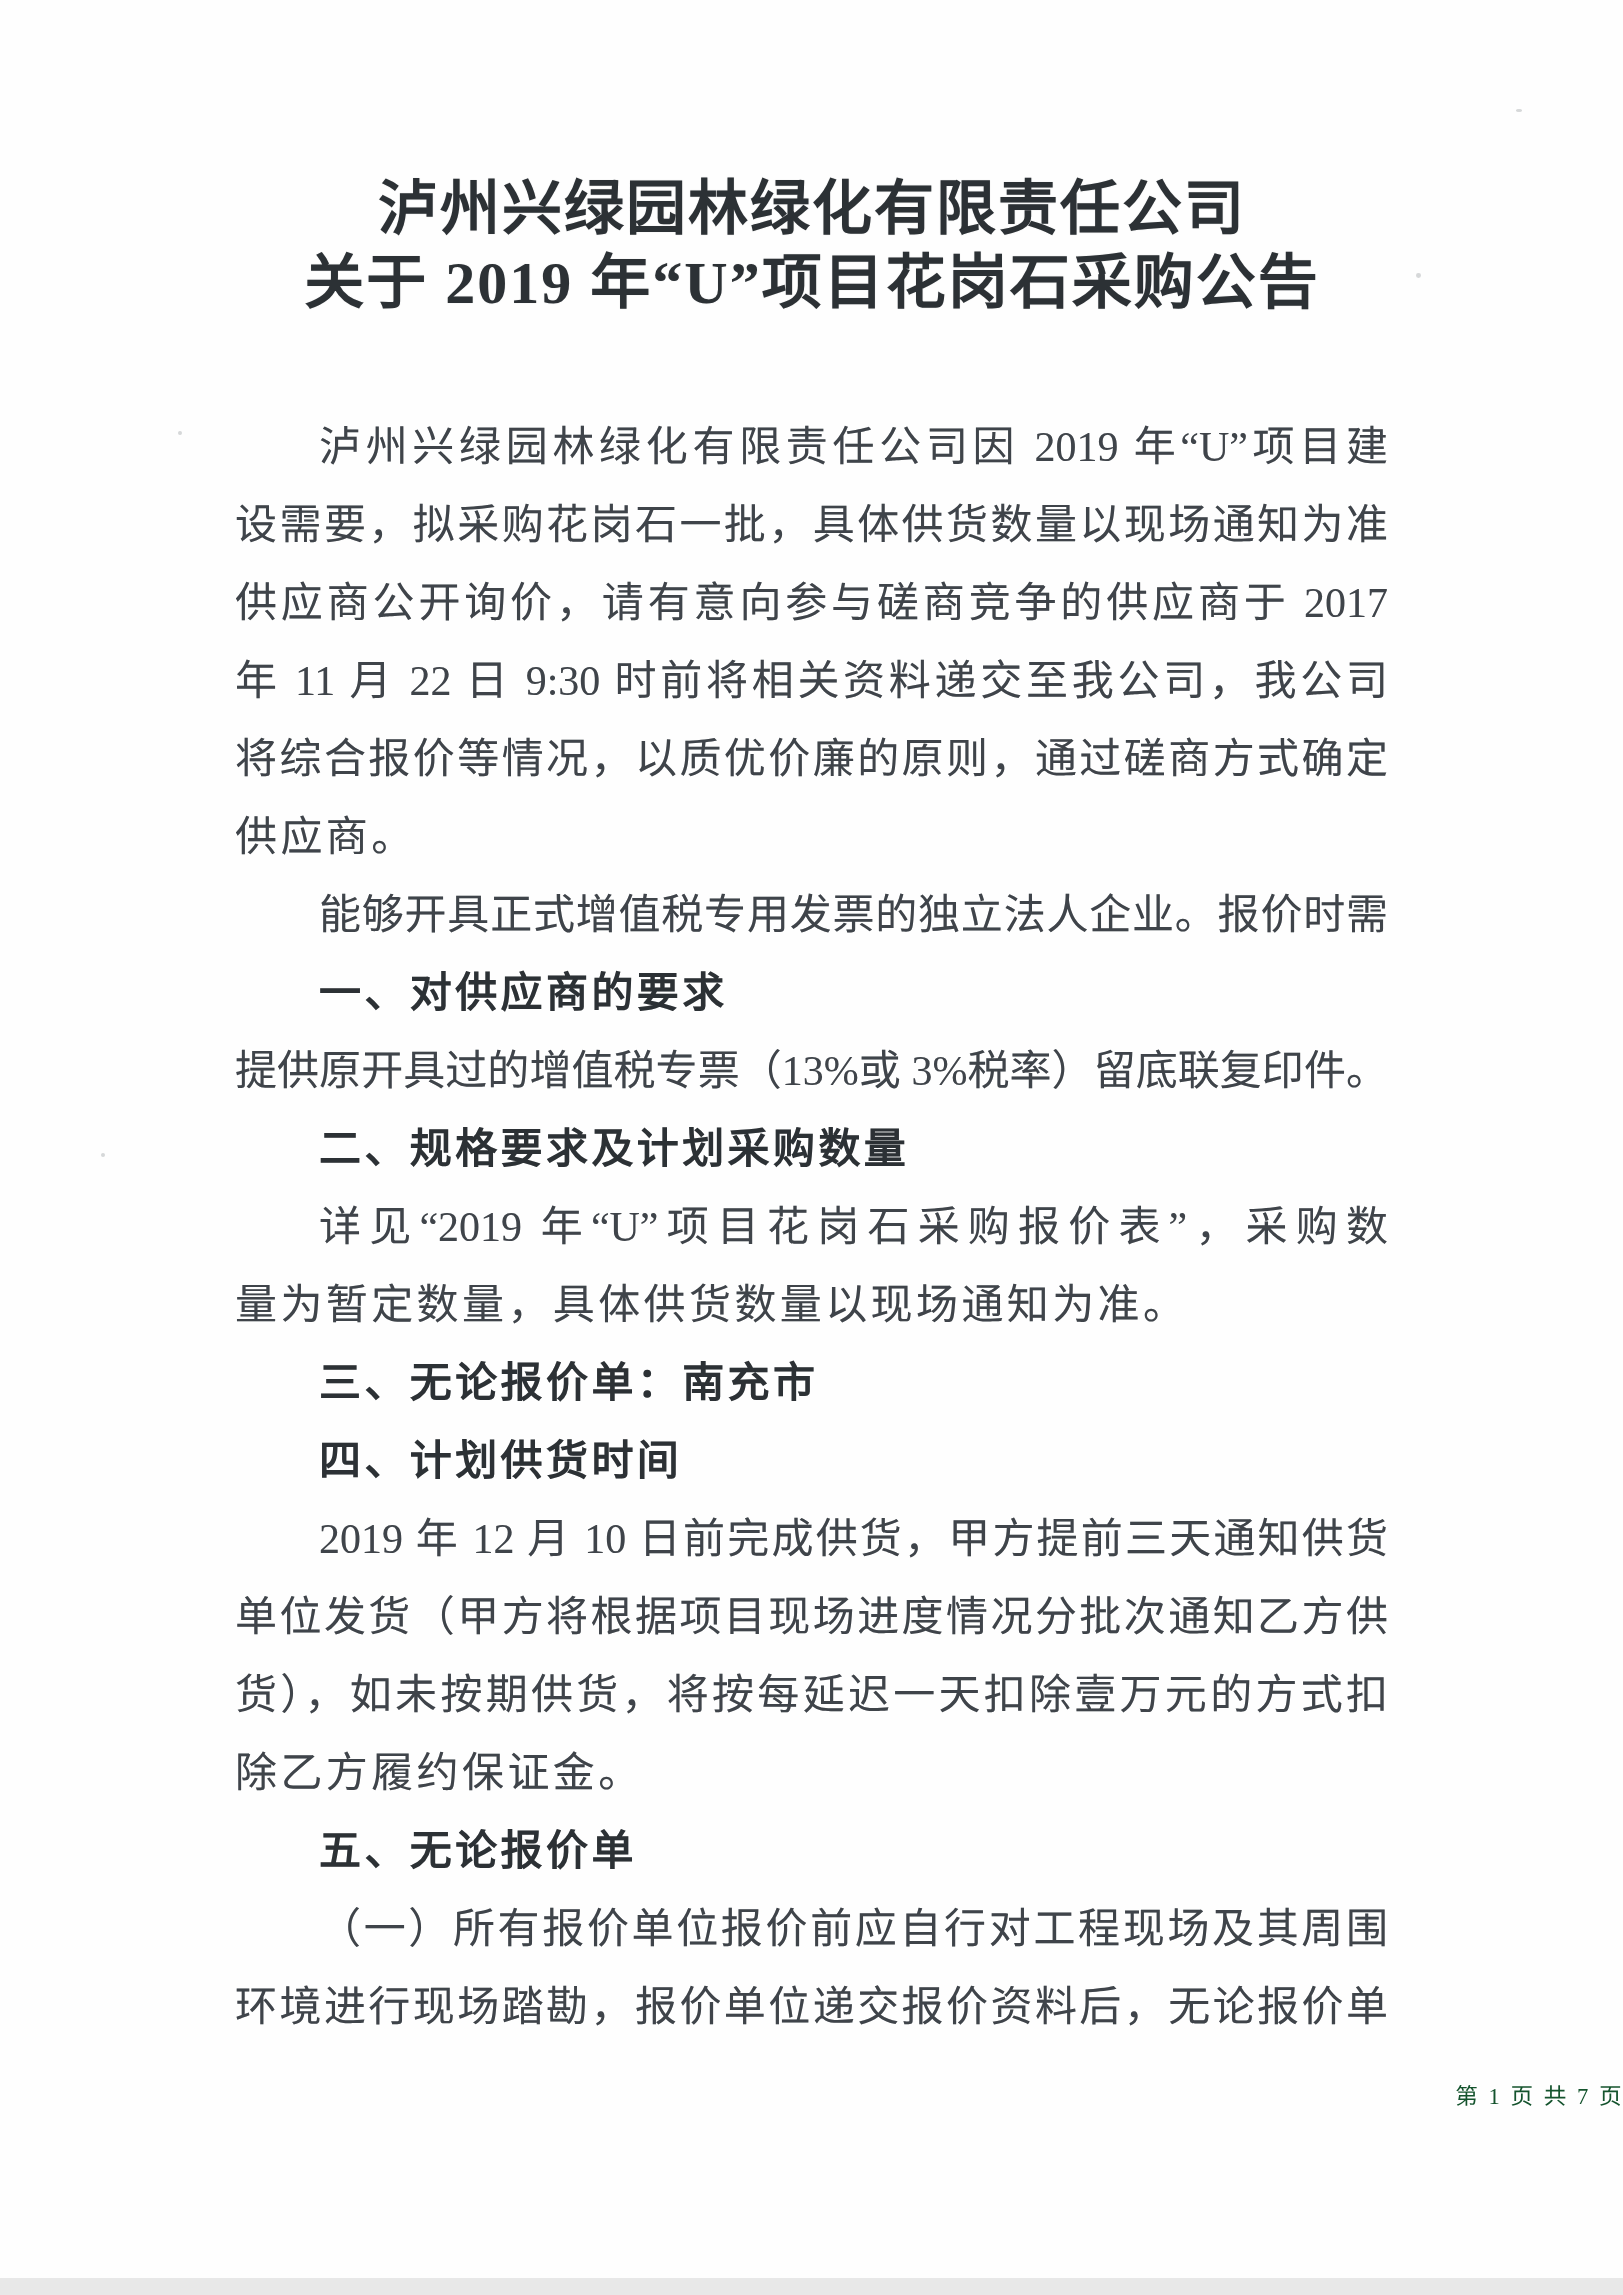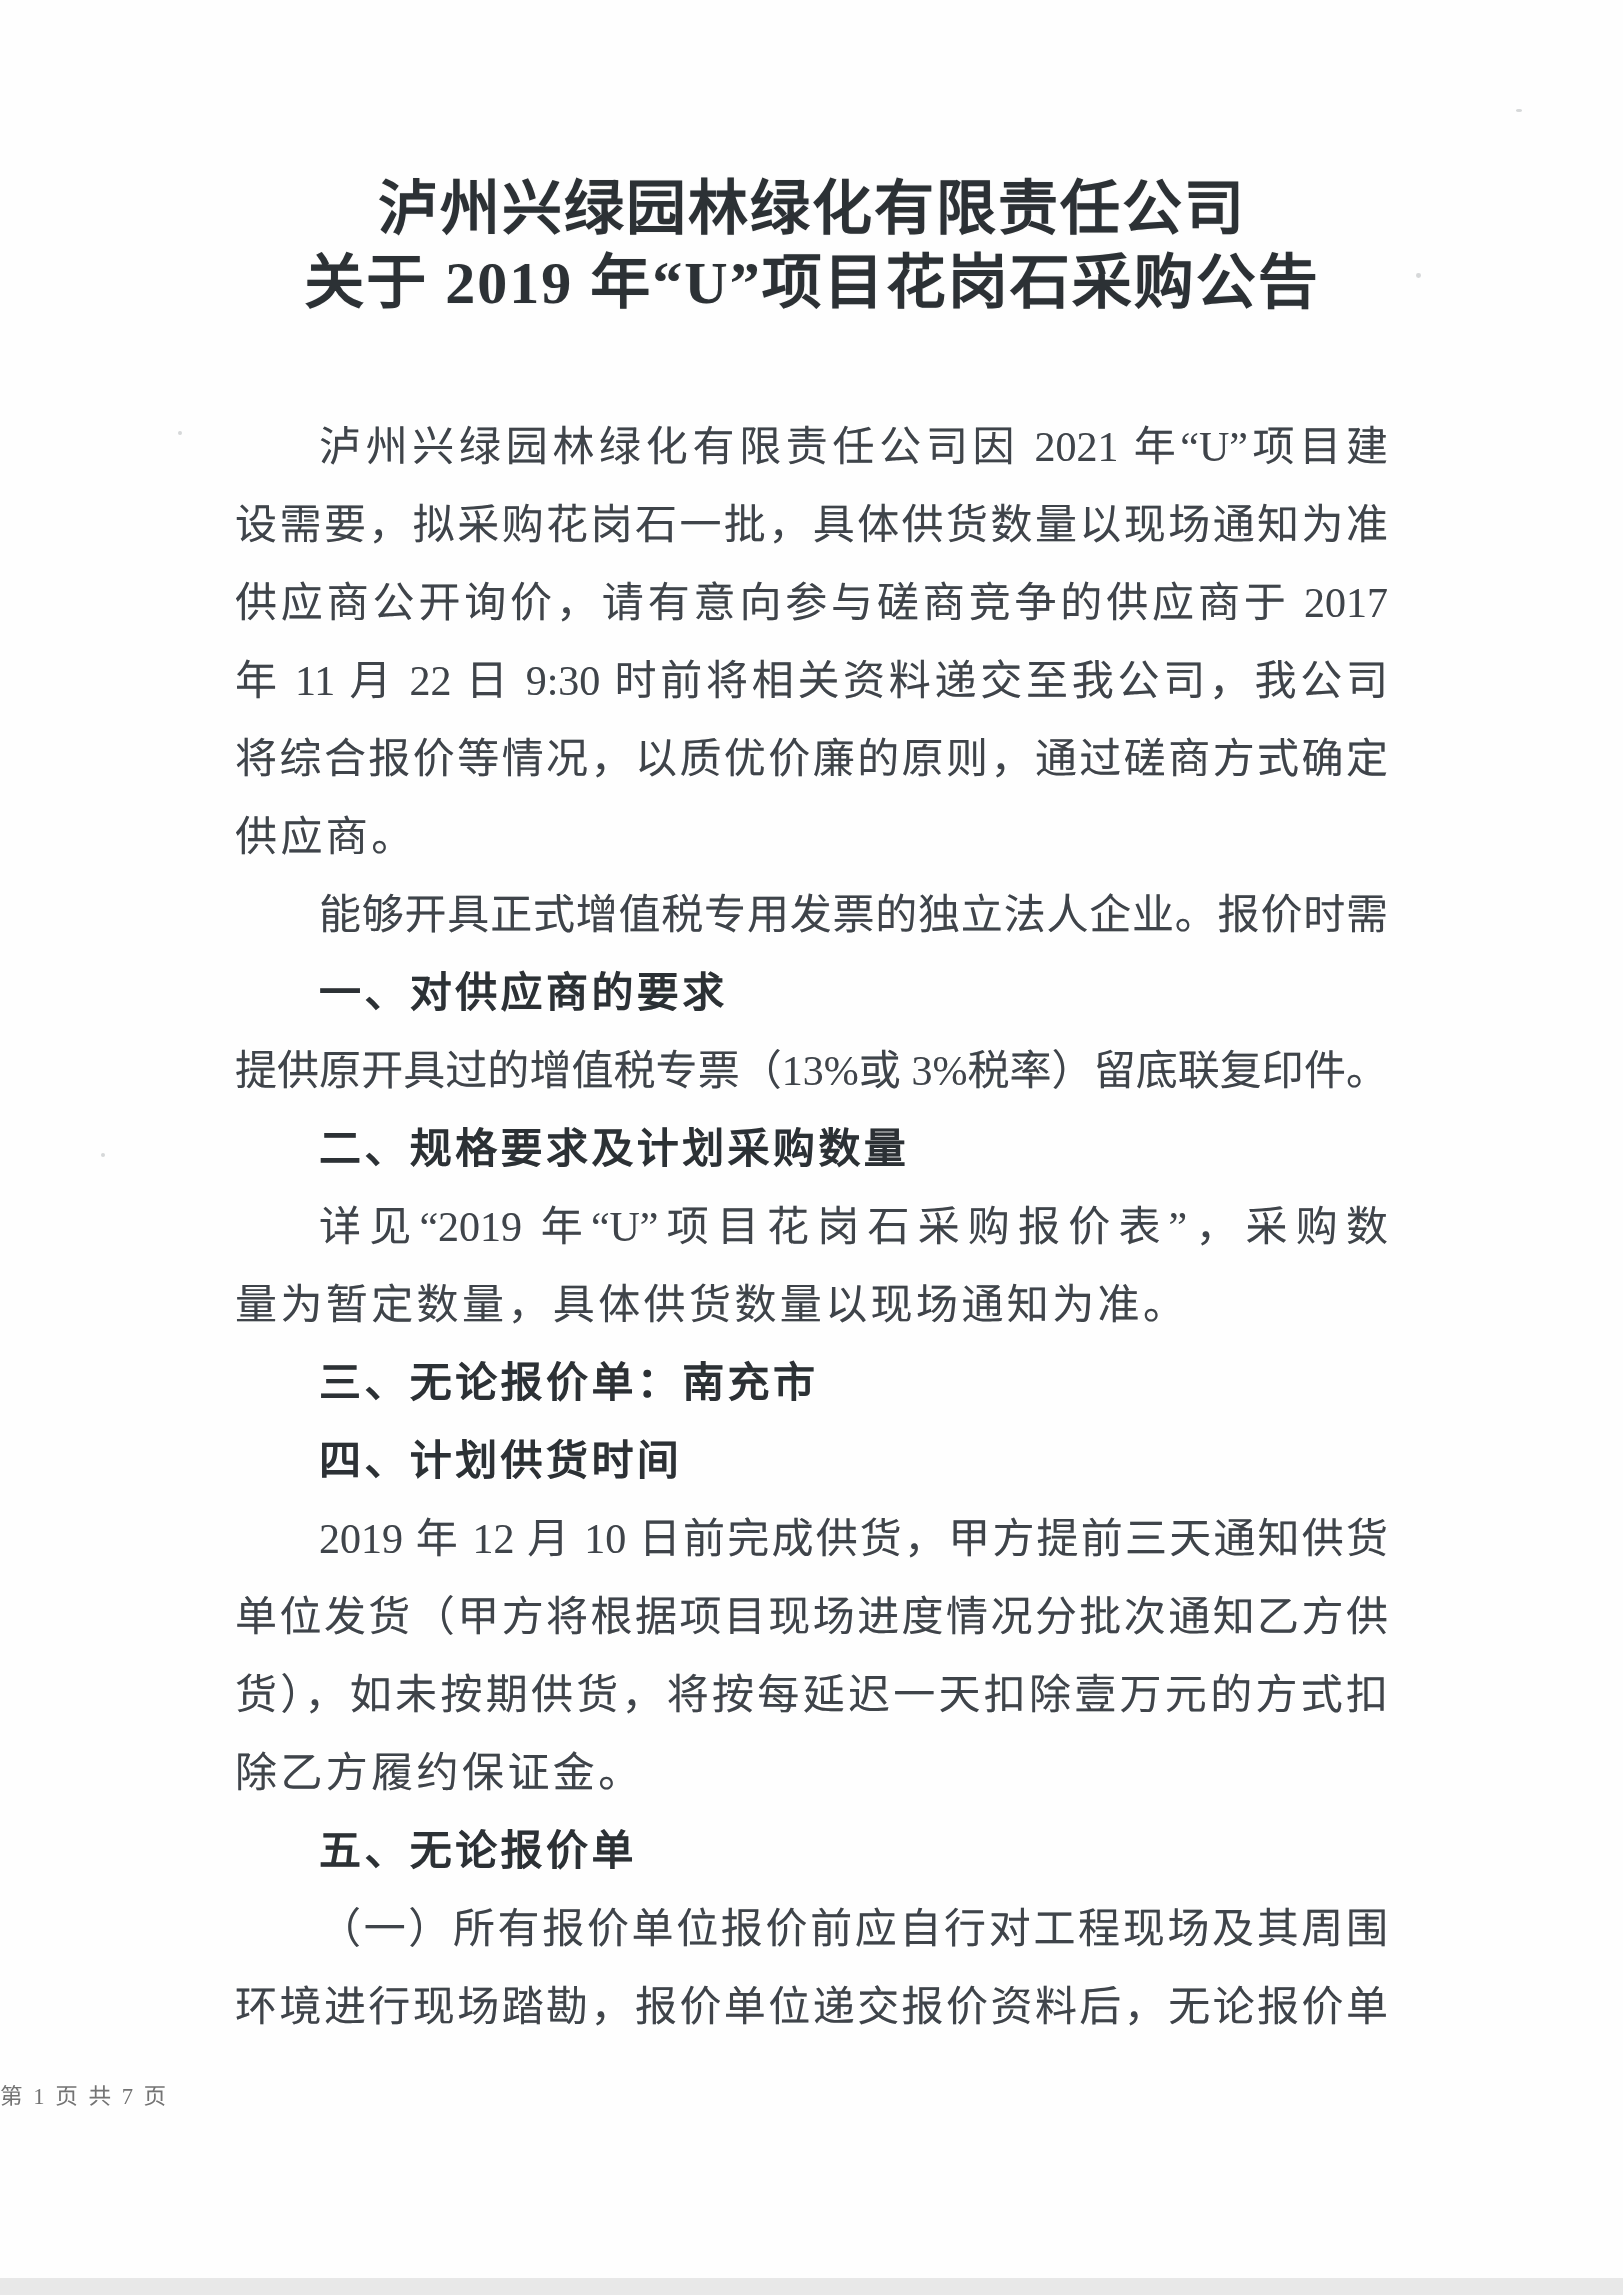--- a/index.html
+++ b/index.html
@@ -45,45 +45,45 @@
     font-family: "Liberation Sans", "DejaVu Sans", sans-serif;
     font-weight: 700;
     text-align: left;
     text-align-last: left;
     text-indent: 2em;
     letter-spacing: 3.4px;
     color: var(--heading-ink, #2c3135);
   }
   .footer-block {
     margin-top: 34px;
-    text-align: left;
+    text-align: right;
     font-size: 22.6px;
     line-height: 34px;
     letter-spacing: 2.5px;
-    color: #737373;
+    color: #14532d;
   }
   .speck {
     position: absolute;
     background: #b5b8ba;
     border-radius: 50%;
     opacity: .55;
   }
 </style>
 </head>
 <body>
 
 <div class="page">
 
   <div class="title-block">
     <div>泸州兴绿园林绿化有限责任公司</div>
     <div>关于 2019 年“U”项目花岗石采购公告</div>
   </div>
 
   <div class="body-block">
-    <div class="ln ind">泸州兴绿园林绿化有限责任公司因 2021 年“U”项目建</div>
+    <div class="ln ind">泸州兴绿园林绿化有限责任公司因 2019 年“U”项目建</div>
     <div class="ln">设需要，拟采购花岗石一批，具体供货数量以现场通知为准</div>
     <div class="ln">供应商公开询价，请有意向参与磋商竞争的供应商于 2017</div>
     <div class="ln">年 11 月 22 日 9:30 时前将相关资料递交至我公司，我公司</div>
     <div class="ln">将综合报价等情况，以质优价廉的原则，通过磋商方式确定</div>
     <div class="ln short">供应商。</div>
     <div class="ln ind">能够开具正式增值税专用发票的独立法人企业。报价时需</div>
     <div class="ln hd">一、对供应商的要求</div>
     <div class="ln">提供原开具过的增值税专票（13%或 3%税率）留底联复印件。</div>
     <div class="ln hd">二、规格要求及计划采购数量</div>
     <div class="ln ind">详见“2019 年“U”项目花岗石采购报价表”，采购数</div>

